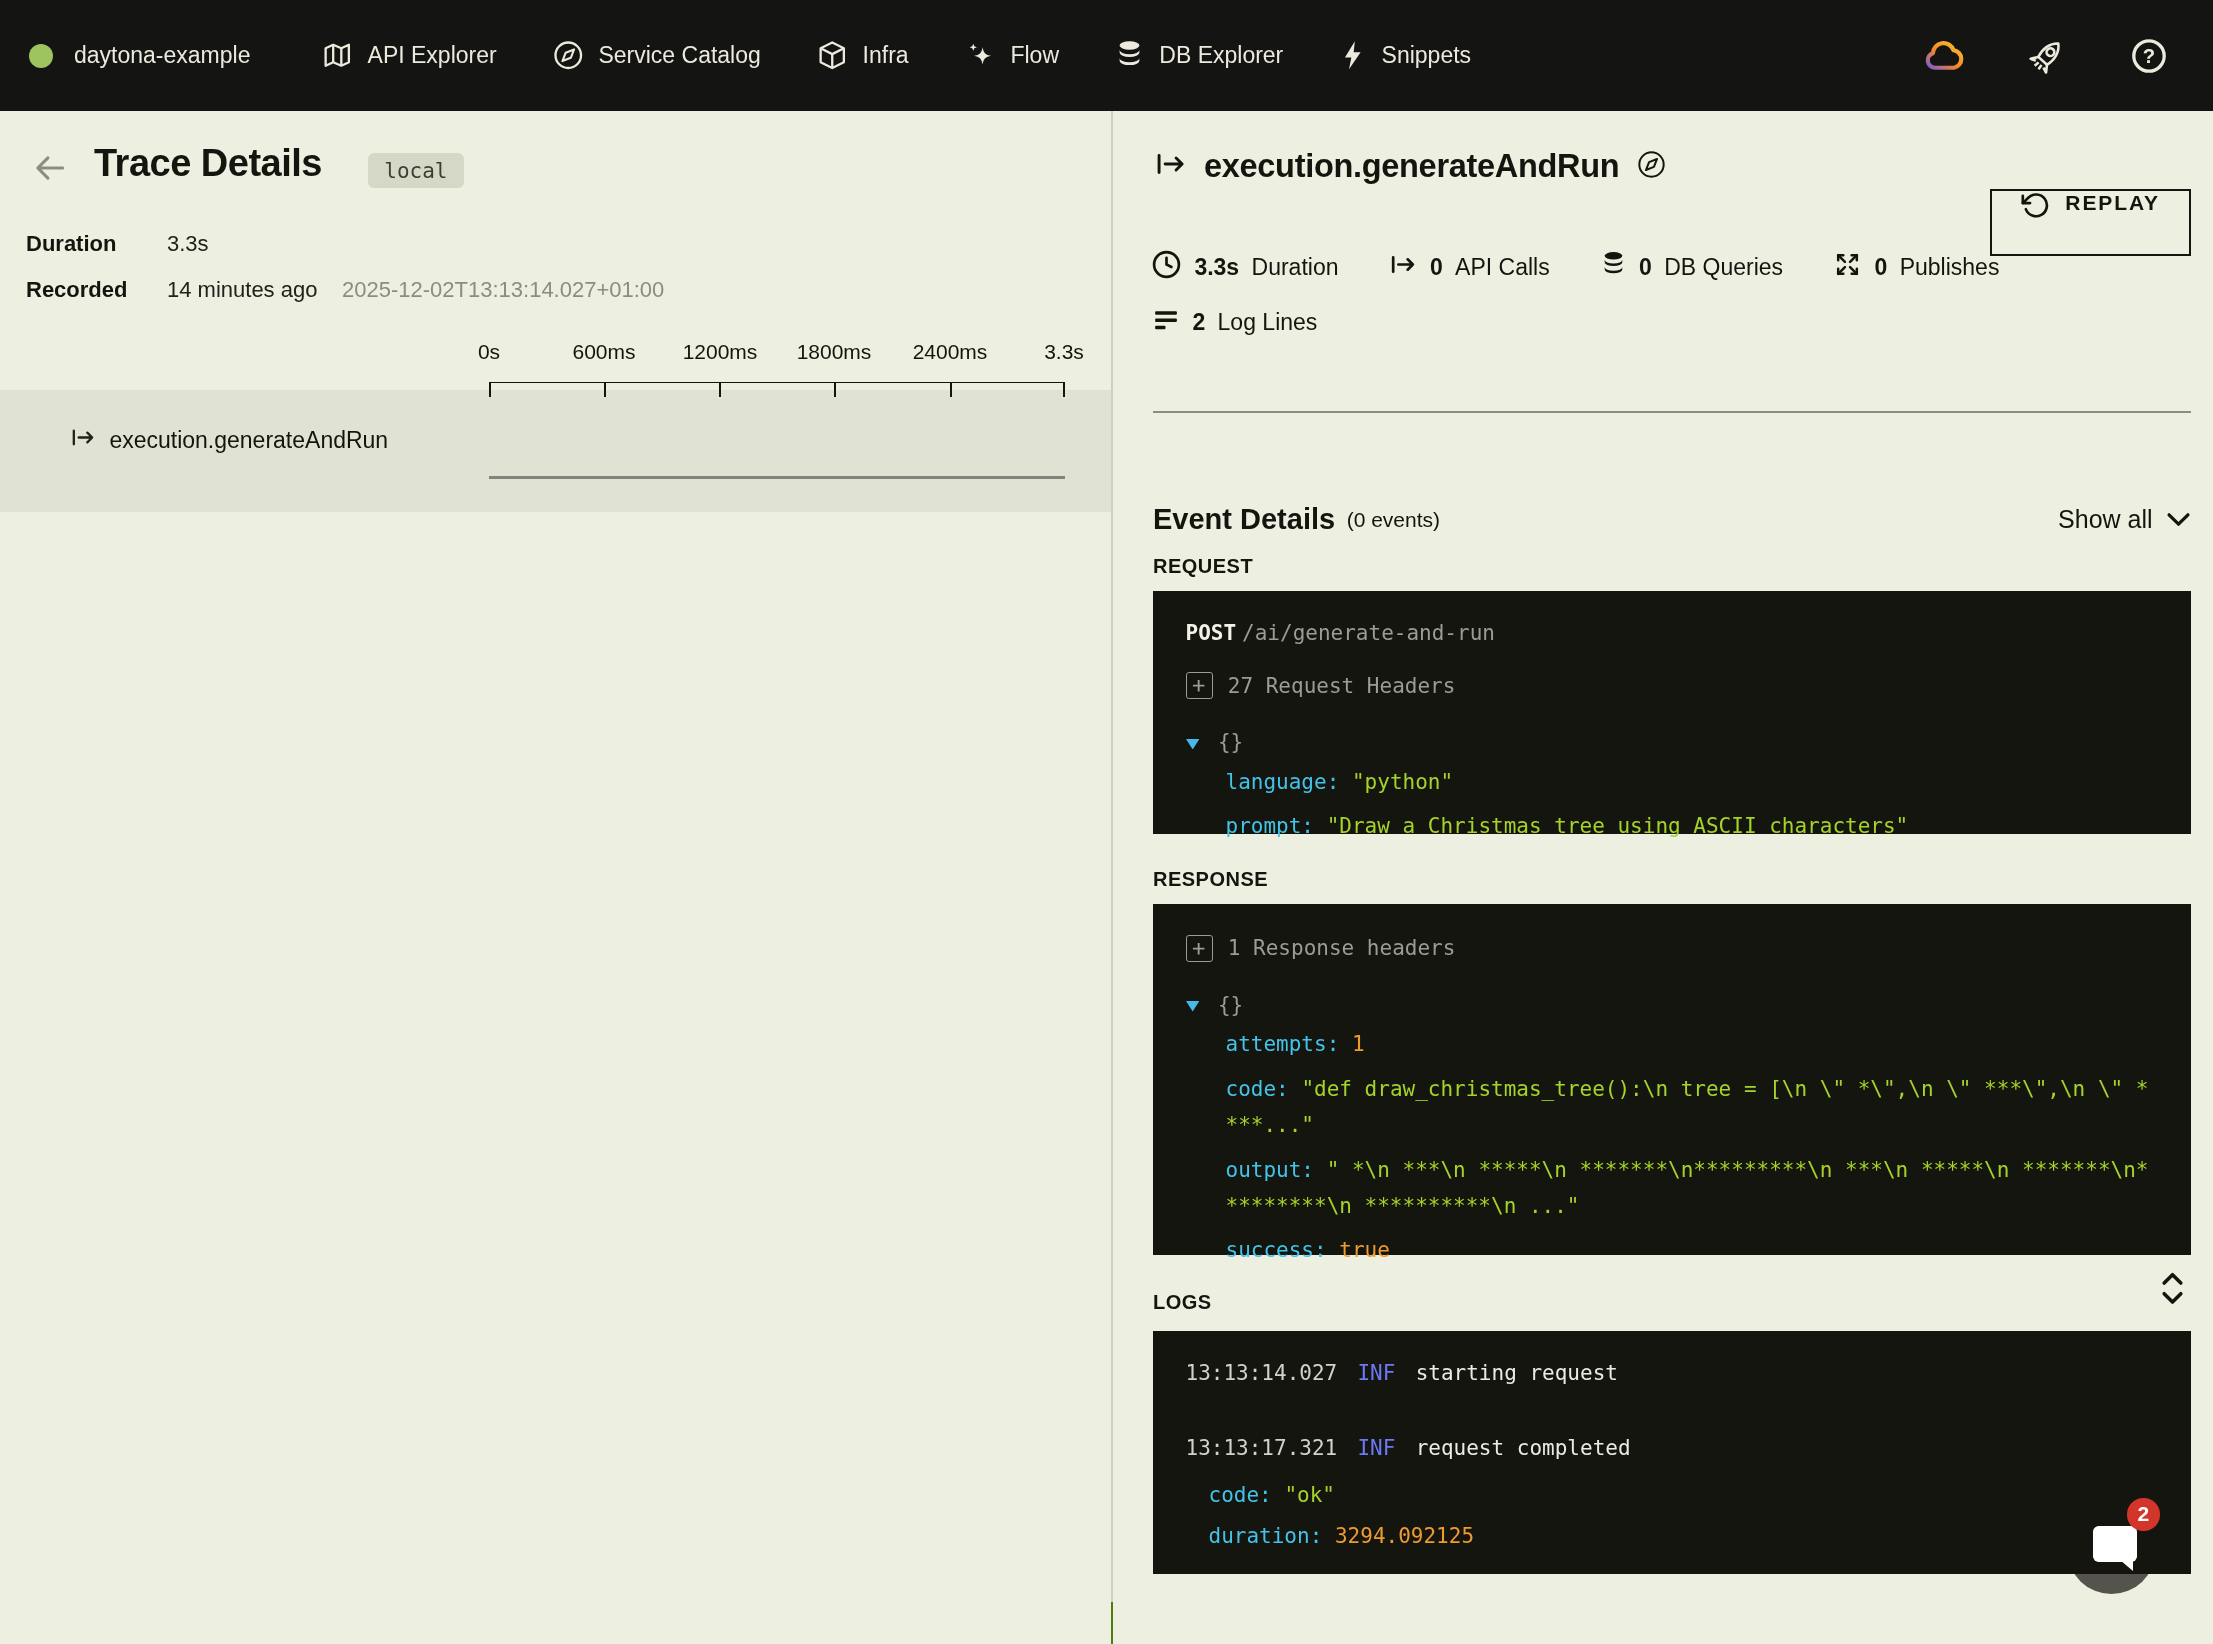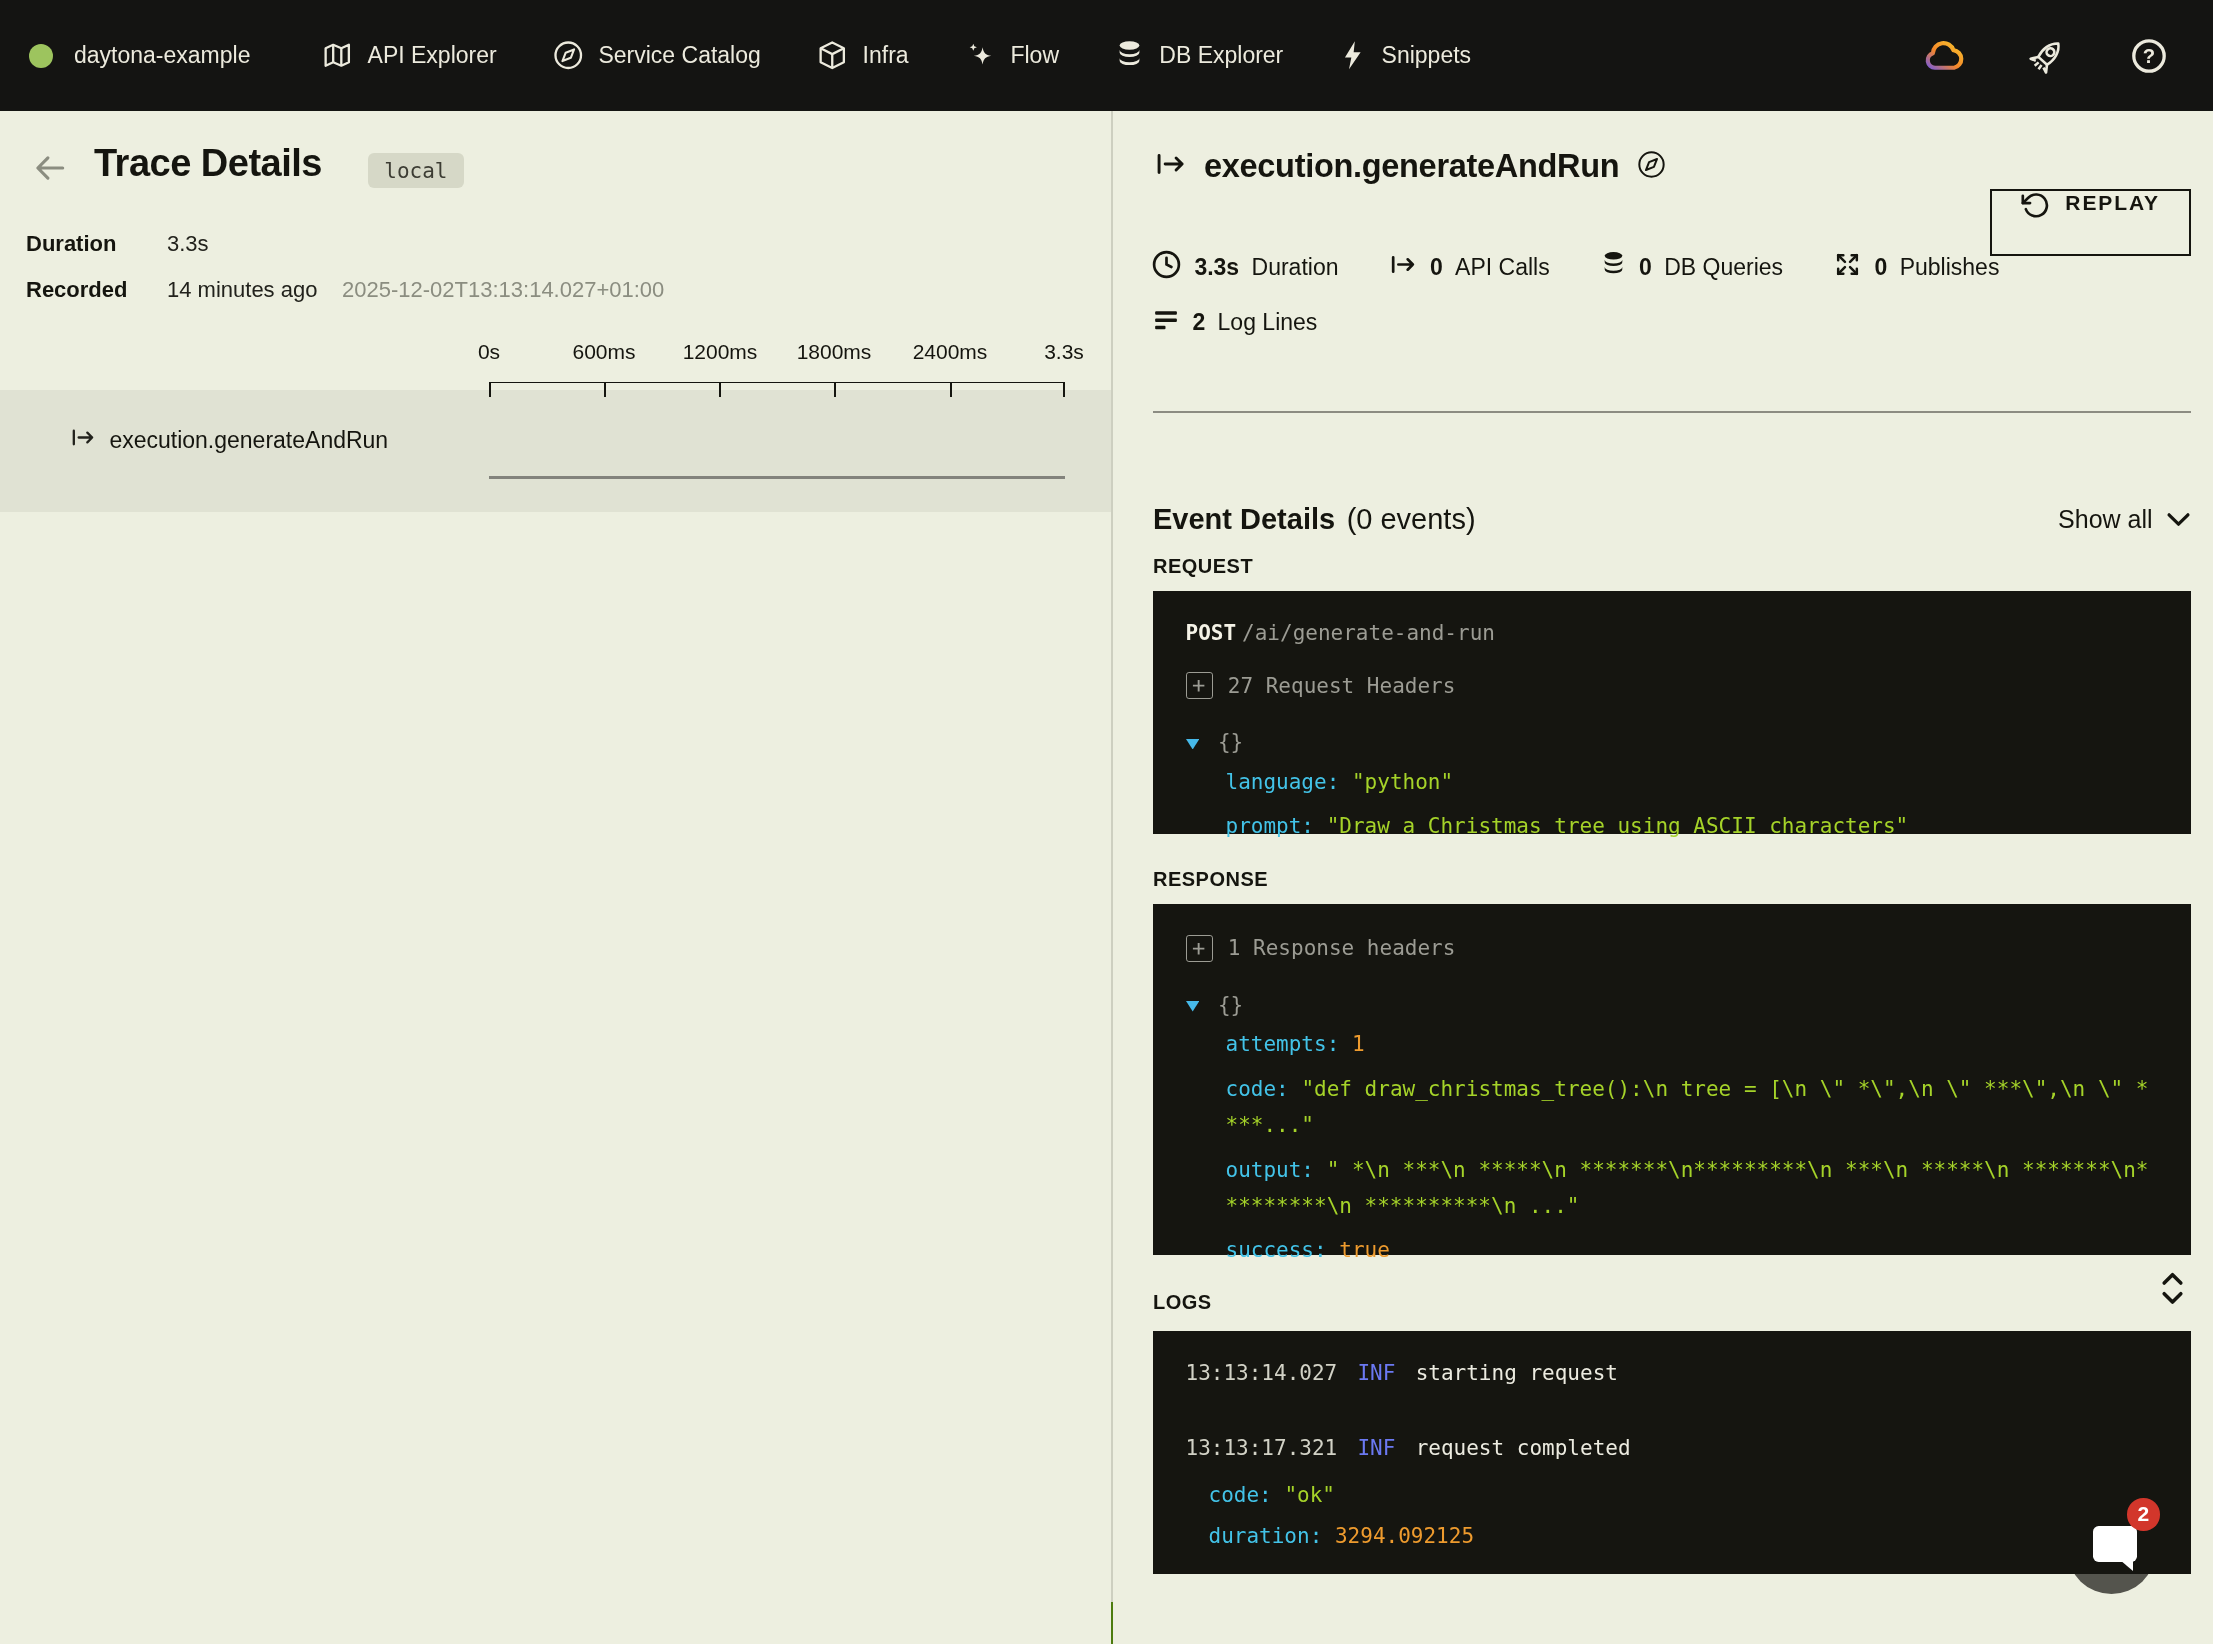--- a/index.html
+++ b/index.html
@@ -50,21 +50,21 @@
   .replay-btn span { font-size:21px; font-weight:bold; letter-spacing:1.9px; color:#15150f; }
 
   .stats { position:absolute; left:38px; top:138px; width:1013px; display:flex; flex-wrap:wrap; column-gap:50px; row-gap:19px; }
   .stat { display:flex; align-items:center; gap:12.4px; font-size:23px; color:#15150f; }
   .stat b { font-weight:bold; }
 
   .h-divider { position:absolute; left:40px; right:23px; top:300px; height:1.9px; background:#8c8c82; }
 
   .events-row { position:absolute; left:40px; right:23px; top:352px; display:flex; align-items:center;margin-top:40px; }
   .events-title { font-size:29px; font-weight:bold; color:#15150f; }
-  .events-count { font-size:29px; color:#15150f; margin-left:11.5px; font-weight:normal; }
+  .events-count { font-size:21px; color:#15150f; margin-left:11.5px; font-weight:normal; }
   .show-all { margin-left:auto; display:flex; align-items:flex-start; gap:13.4px; cursor:pointer; font-size:25px; color:#15150f; }
 
   .sec-heading { position:absolute; left:40px; font-size:20px; font-weight:bold; color:#15150f; letter-spacing:0.5px; }
   .logs-sort { position:absolute; right:27px; top:1159px; cursor:pointer; }
 
   
   .code-block { position:absolute; left:40px; width:1038px; background:#151510; padding:27px 32.5px;
                 font-family:"DejaVu Sans Mono", monospace; font-size:21px; color:#ecebe0; }
   .req-block { top:480px; height:243px; }
   .res-block { top:793px; height:351px; }

